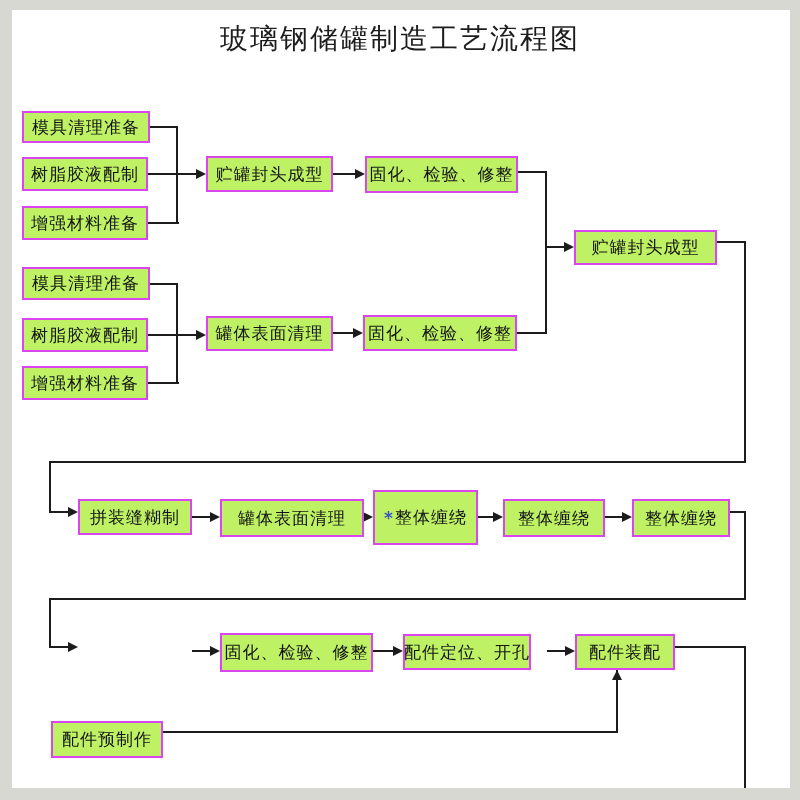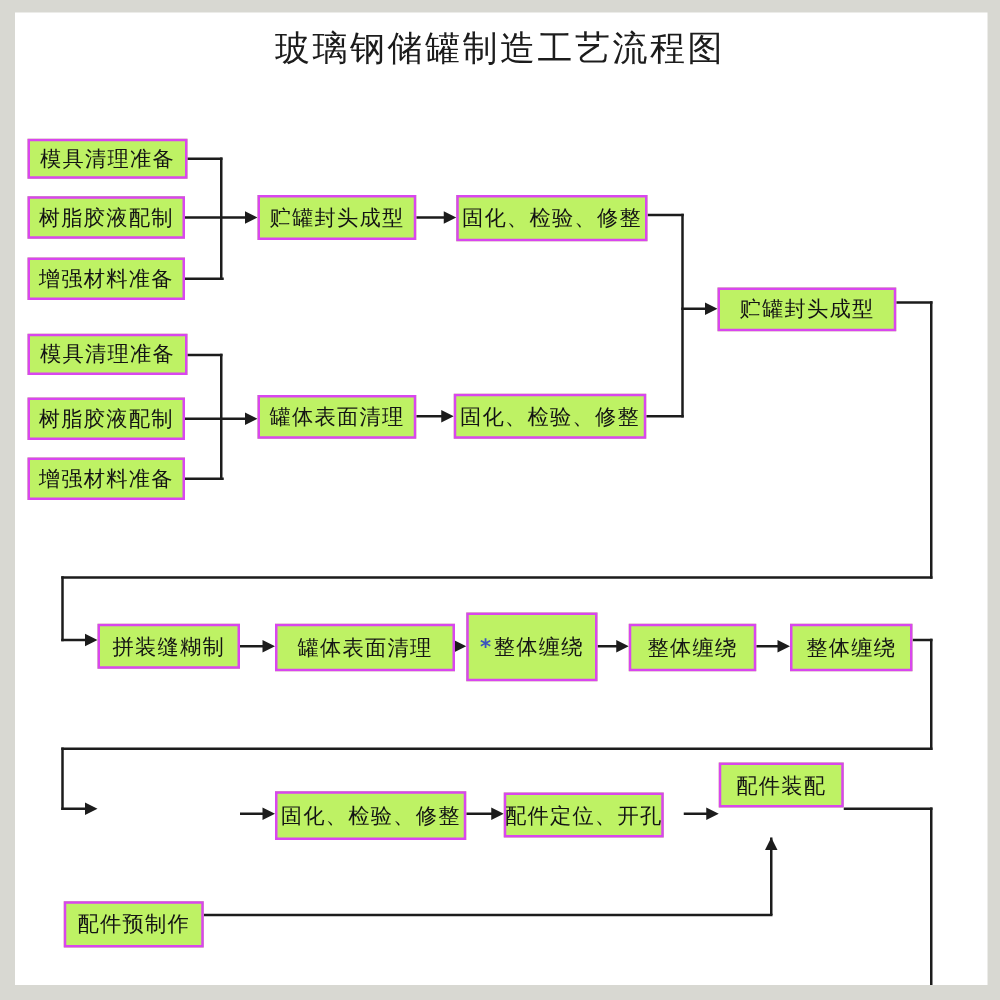--- a/index.html
+++ b/index.html
@@ -161,19 +161,19 @@
     </div>
     <div class="node" style="left: 632px; top: 499px; width: 98px; height: 38px;">
       <span>整体缠绕</span>
     </div>
     <div class="node" style="left: 220px; top: 633px; width: 153px; height: 39px;">
       <span>固化、检验、修整</span>
     </div>
     <div class="node" style="left: 403px; top: 634px; width: 128px; height: 36px;">
       <span>配件定位、开孔</span>
     </div>
-    <div class="node" style="left: 575px; top: 610px; width: 100px; height: 36px; justify-content: center;">
+    <div class="node" style="left: 575px; top: 634px; width: 100px; height: 36px; justify-content: center;">
       <span>配件装配</span>
     </div>
     <div class="node" style="left: 51px; top: 721px; width: 112px; height: 37px;">
       <span>配件预制作</span>
     </div>
   </div>
 
 </body></html>

